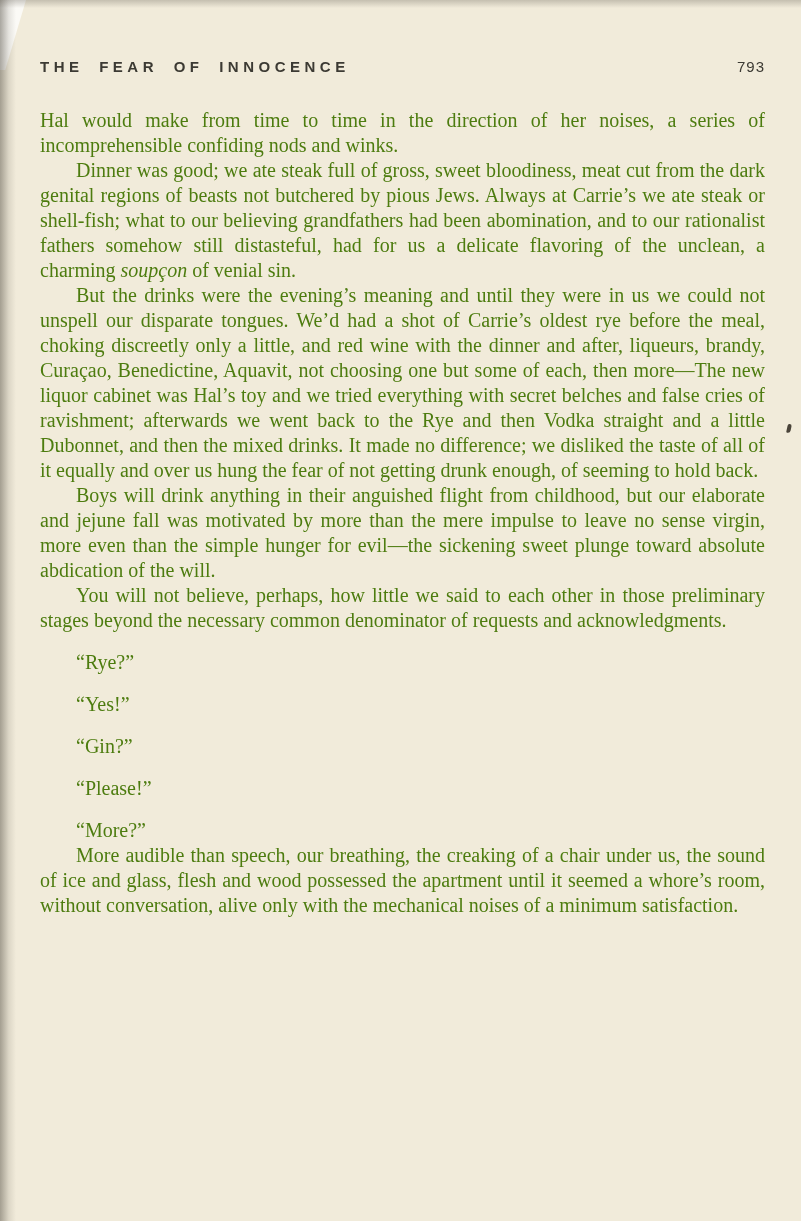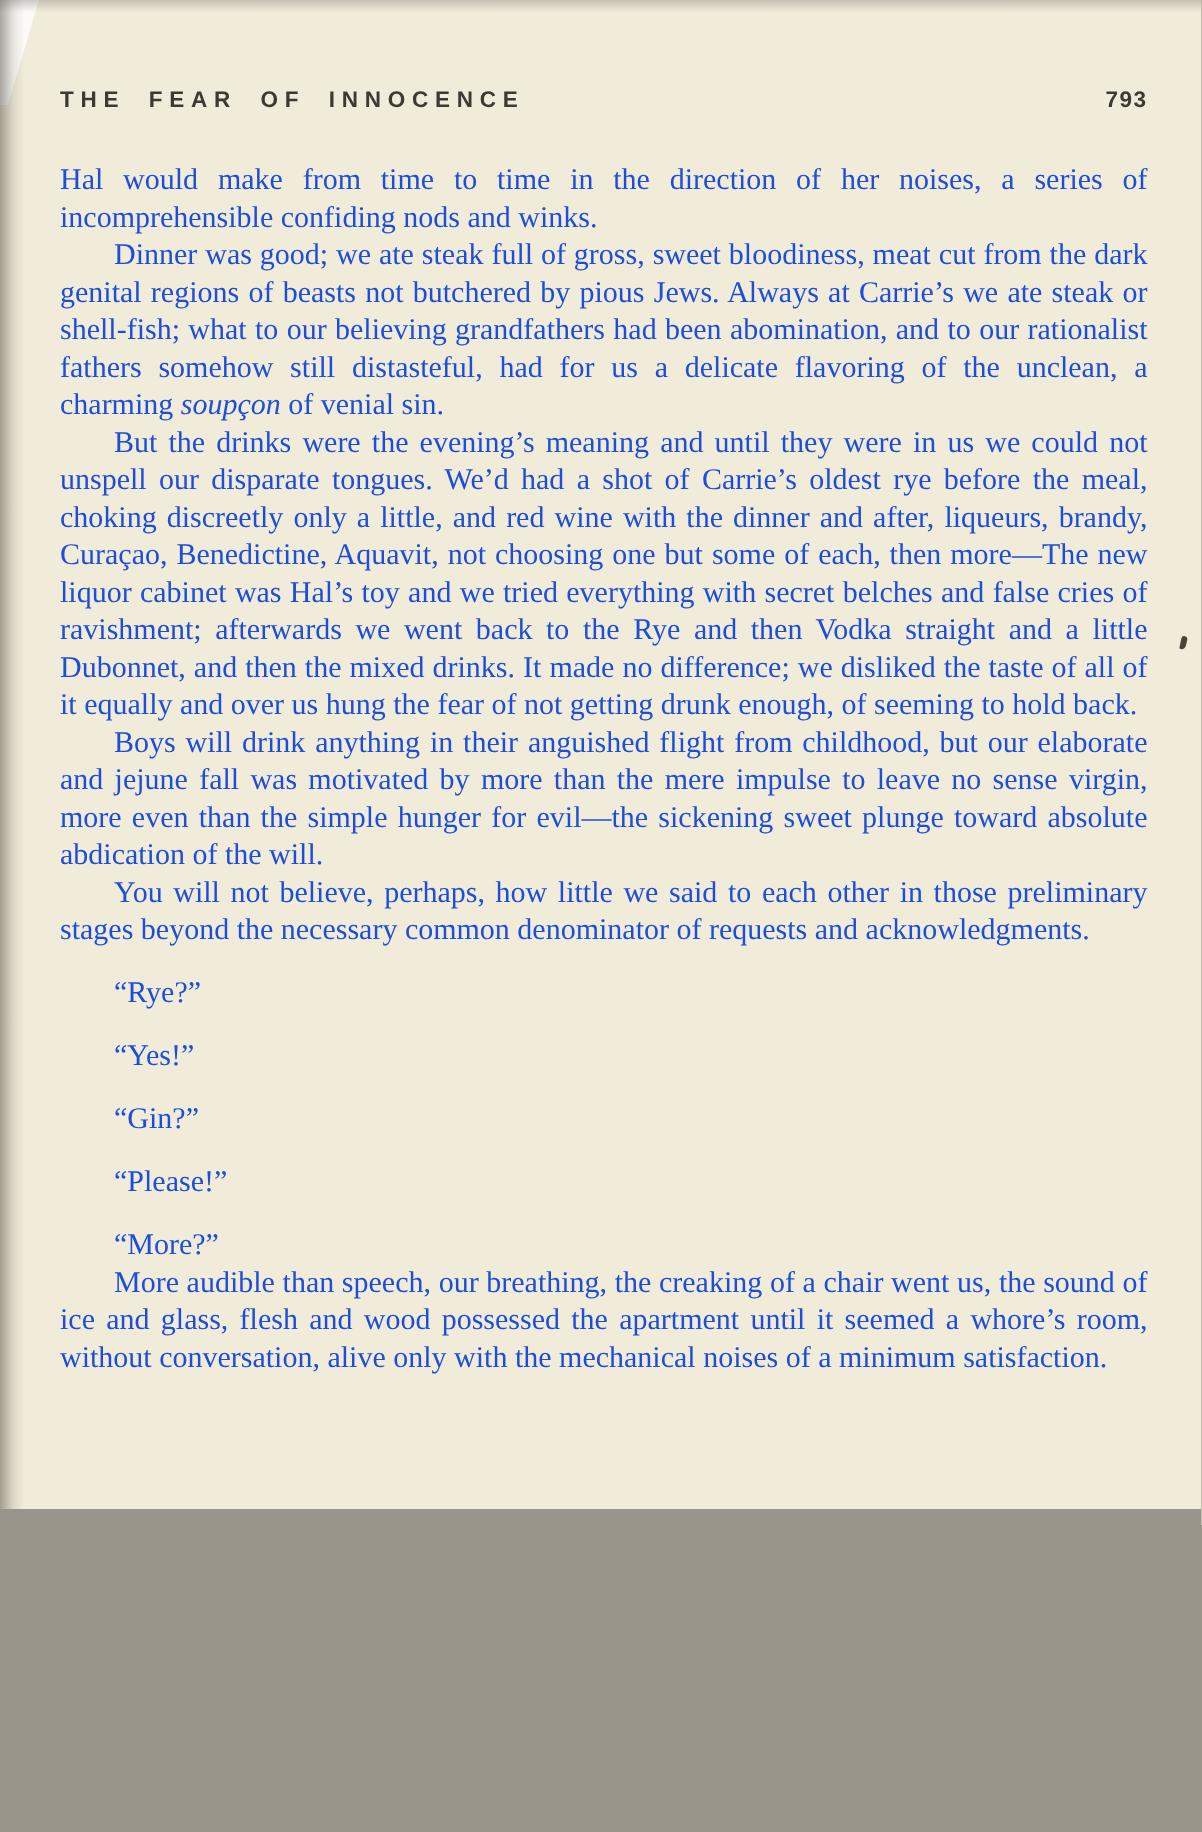--- a/index.html
+++ b/index.html
@@ -3,21 +3,21 @@
 <meta charset="utf-8">
 <style>
   html, body {
     margin: 0;
     padding: 0;
     background: #9a958a;
   }
   .scan-page {
     position: relative;
     width: 801px;
-    height: 1006px;
+    height: 1221px;
     background: #f1ebda;
     overflow: hidden;
     font-family: "Liberation Serif", "DejaVu Serif", serif;
   }
   .edge-left {
     position: absolute;
     left: 0; top: 0; bottom: 0;
     width: 16px;
     background: linear-gradient(to right, rgba(70,65,55,0.45), rgba(70,65,55,0.12) 55%, rgba(70,65,55,0) 100%);
     pointer-events: none;
@@ -51,29 +51,29 @@
     font-family: "Liberation Sans", sans-serif;
     color: #3c3a33;
   }
   .running-header .title {
     font-weight: bold;
     font-size: 15px;
     letter-spacing: 4.5px;
     word-spacing: 7px;
   }
   .running-header .pagenum {
-    font-weight: bold;
+    font-weight: normal;
     font-size: 15px;
     letter-spacing: 1px;
   }
   .body-text {
     margin-top: 33px;
     font-size: 20px;
     line-height: 25px;
-    color: #1d4ed8;
+    color: #4d7c0f;
   }
   .body-text p {
     margin: 0;
   }
   .body-text p.justify {
     text-align: justify;
   }
   .body-text p.dialogue {
     text-align: left;
     margin-top: 17px;
@@ -115,18 +115,18 @@
         <p class="justify"><span>Hal would make from time to time in the direction of her noises, a series of incomprehensible confiding nods and winks.</span></p>
         <p class="justify indent"><span>Dinner was good; we ate steak full of gross, sweet bloodiness, meat cut from the dark genital regions of beasts not butchered by pious Jews. Always at Carrie’s we ate steak or shell-fish; what to our believing grandfathers had been abomination, and to our rationalist fathers somehow still distasteful, had for us a delicate flavoring of the unclean, a charming </span><i>soupçon</i><span> of venial sin.</span></p>
         <p class="justify indent"><span>But the drinks were the evening’s meaning and until they were in us we could not unspell our disparate tongues. We’d had a shot of Carrie’s oldest rye before the meal, choking discreetly only a little, and red wine with the dinner and after, liqueurs, brandy, Curaçao, Benedictine, Aquavit, not choosing one but some of each, then more—The new liquor cabinet was Hal’s toy and we tried everything with secret belches and false cries of ravishment; afterwards we went back to the Rye and then Vodka straight and a little Dubonnet, and then the mixed drinks. It made no difference; we disliked the taste of all of it equally and over us hung the fear of not getting drunk enough, of seeming to hold back.</span></p>
         <p class="justify indent"><span>Boys will drink anything in their anguished flight from childhood, but our elaborate and jejune fall was motivated by more than the mere impulse to leave no sense virgin, more even than the simple hunger for evil—the sickening sweet plunge toward absolute abdication of the will.</span></p>
         <p class="justify indent"><span>You will not believe, perhaps, how little we said to each other in those preliminary stages beyond the necessary common denominator of requests and acknowledgments.</span></p>
         <p class="dialogue indent"><span>“Rye?”</span></p>
         <p class="dialogue indent"><span>“Yes!”</span></p>
         <p class="dialogue indent"><span>“Gin?”</span></p>
         <p class="dialogue indent"><span>“Please!”</span></p>
         <p class="dialogue indent"><span>“More?”</span></p>
-        <p class="justify indent"><span>More audible than speech, our breathing, the creaking of a chair went us, the sound of ice and glass, flesh and wood possessed the apartment until it seemed a whore’s room, without conversation, alive only with the mechanical noises of a minimum satisfaction.</span></p>
+        <p class="justify indent"><span>More audible than speech, our breathing, the creaking of a chair under us, the sound of ice and glass, flesh and wood possessed the apartment until it seemed a whore’s room, without conversation, alive only with the mechanical noises of a minimum satisfaction.</span></p>
       </div>
   </div>
 
   <div class="scan-speck"></div>
 </div>
 
 </body></html>

